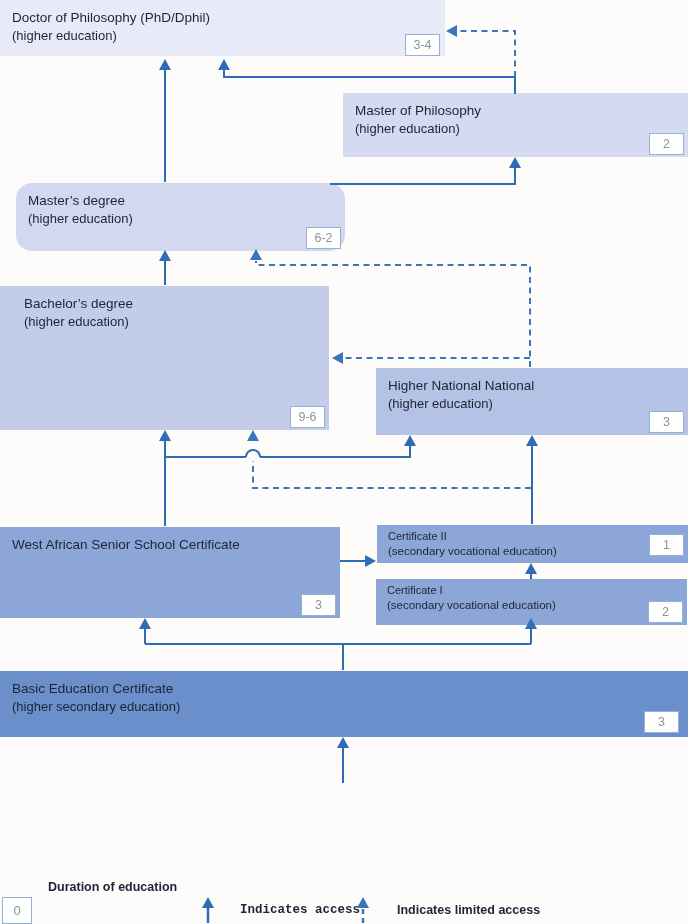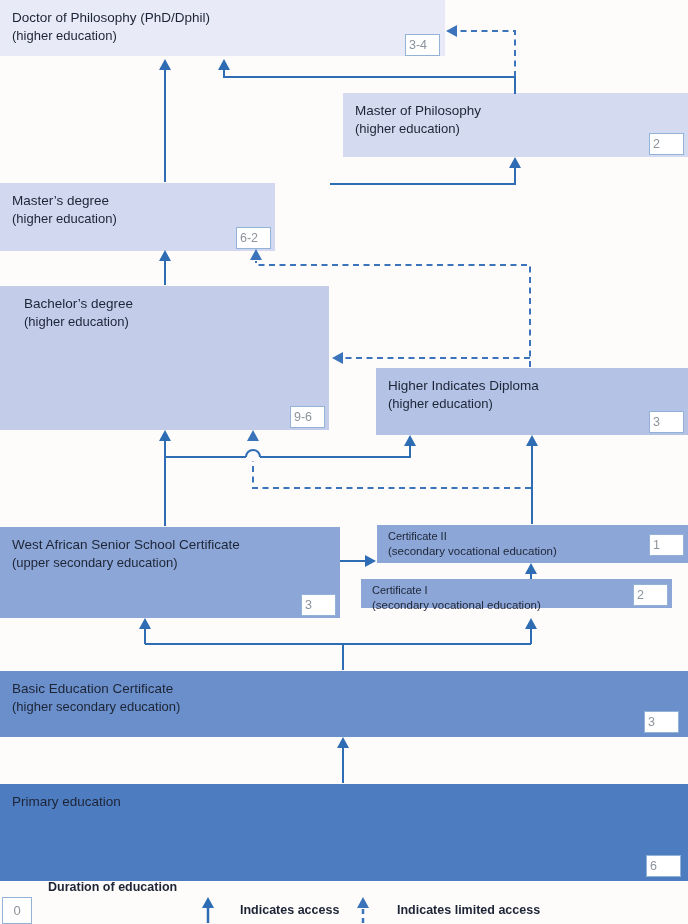--- a/index.html
+++ b/index.html
@@ -6,44 +6,44 @@
   #canvas{position:relative;width:688px;height:924px;background:#fdfcfa;overflow:hidden;
           font-family:"Liberation Sans",sans-serif;}
   .node{position:absolute;box-sizing:border-box;padding:8px 12px;color:#1d2436;z-index:1;}
   .node .title{font-weight:normal;font-size:13.5px;line-height:19px;}
   .node .subtitle{font-size:13px;line-height:18px;}
   .node.small{padding:4px 11px;}
   .node.small .title{font-size:11px;line-height:15px;}
   .node.small .subtitle{font-size:11.5px;line-height:15px;}
   .badge{position:absolute;right:4px;bottom:2px;background:#ffffff;border:1.5px solid #93b2d8;
          color:#8d939c;font-size:12.5px;min-width:27px;height:20px;line-height:20px;
-         padding:0 3px;box-sizing:content-box;z-index:2;}
+         text-align:center;padding:0 3px;box-sizing:content-box;z-index:2;}
   
   .n-phd      {left:0;   top:2;   width:445px;height:56px;}
   .n-mphil    {left:343px;top:93px;width:345px;height:64px;}
-  .n-masters  {left:0;   top:183px;width:275px;height:68px;}
+  .n-masters  {left:16px;   top:183px;width:329px;height:68px;border-radius:16px;}
   .n-bachelors{left:0;   top:286px;width:329px;height:144px;}
   .n-hnd      {left:376px;top:368px;width:312px;height:67px;}
   .n-wassc    {left:0;   top:527px;width:340px;height:91px;}
   .n-cert2    {left:377px;top:525px;width:311px;height:38px;}
-  .n-cert1    {left:361px;top:579px;width:311px;height:29px;}
+  .n-cert1    {left:376px;top:579px;width:311px;height:46px;}
   .n-bec      {left:0;   top:671px;width:688px;height:66px;}
   .n-primary  {left:0;   top:784px;width:688px;height:97px;}
   .n-phd .badge{right:5px;bottom:0;}
   .n-cert2 .badge{bottom:7px;}
   .n-bec .badge{right:9px;bottom:4px;}
   .n-primary .badge{right:7px;bottom:4px;}
   #arrows{position:absolute;left:0;top:0;z-index:3;pointer-events:none;}
   
   .legend-badge{position:absolute;left:2px;top:897px;width:28px;height:25px;line-height:25px;
                 background:#fff;border:1.5px solid #93b2d8;color:#8d939c;font-size:13px;
                 text-align:center;z-index:2;}
   .legend-label{position:absolute;font-size:12.5px;font-weight:bold;color:#1d2436;z-index:2;}
   .l1{left:48px; top:880px;}
-  .l2{left:240px;top:903px;}
+  .l2{left:240px;top:903px;font-family:Liberation Mono, monospace;}
   .l3{left:397px;top:903px;}
   .legend-arrow{position:absolute;z-index:2;}
   .la1{left:198px;top:895px;}
   .la2{left:353px;top:895px;}
 </style>
 </head>
 <body>
 
 <div id="canvas">
 
@@ -65,28 +65,27 @@
     <div class="badge">6-2</div>
   </div>
 
   <div class="node n-bachelors" style="background-color: rgb(195, 205, 234); padding-left: 24px;">
     <div class="title">Bachelor’s degree</div>
     <div class="subtitle">(higher education)</div>
     <div class="badge">9-6</div>
   </div>
 
   <div class="node n-hnd" style="background-color: rgb(179, 194, 229);">
-    <div class="title">Higher Indicates Diploma</div>
+    <div class="title">Higher National National</div>
     <div class="subtitle">(higher education)</div>
     <div class="badge">3</div>
   </div>
 
   <div class="node n-wassc" style="background-color: rgb(140, 167, 215);">
     <div class="title">West African Senior School Certificate</div>
-    <div class="subtitle">(upper secondary education)</div>
     <div class="badge">3</div>
   </div>
 
   <div class="node small n-cert2" style="background-color: rgb(140, 167, 215);">
     <div class="title">Certificate II</div>
     <div class="subtitle">(secondary vocational education)</div>
     <div class="badge">1</div>
   </div>
 
   <div class="node small n-cert1" style="background-color: rgb(140, 167, 215);">
@@ -94,24 +93,20 @@
     <div class="subtitle">(secondary vocational education)</div>
     <div class="badge">2</div>
   </div>
 
   <div class="node n-bec" style="background-color: rgb(106, 143, 202);">
     <div class="title">Basic Education Certificate</div>
     <div class="subtitle">(higher secondary education)</div>
     <div class="badge">3</div>
   </div>
 
-  <div class="node n-primary" style="background-color: rgb(77, 124, 192);">
-    <div class="title">Primary education</div>
-    <div class="badge">6</div>
-  </div>
 
   <svg id="arrows" width="688" height="924">
 
     <g stroke="#2e6cb4" stroke-width="2" fill="none">
       <path d="M165,182 V70"></path>
       <path d="M515,94 V77 H224 V70"></path>
       <path d="M330,184 H515 V168"></path>
       <path d="M165,285 V261"></path>
       <path d="M165,526 V441"></path>
       <path d="M165,457 H246 M260,457 H410 V446"></path>

